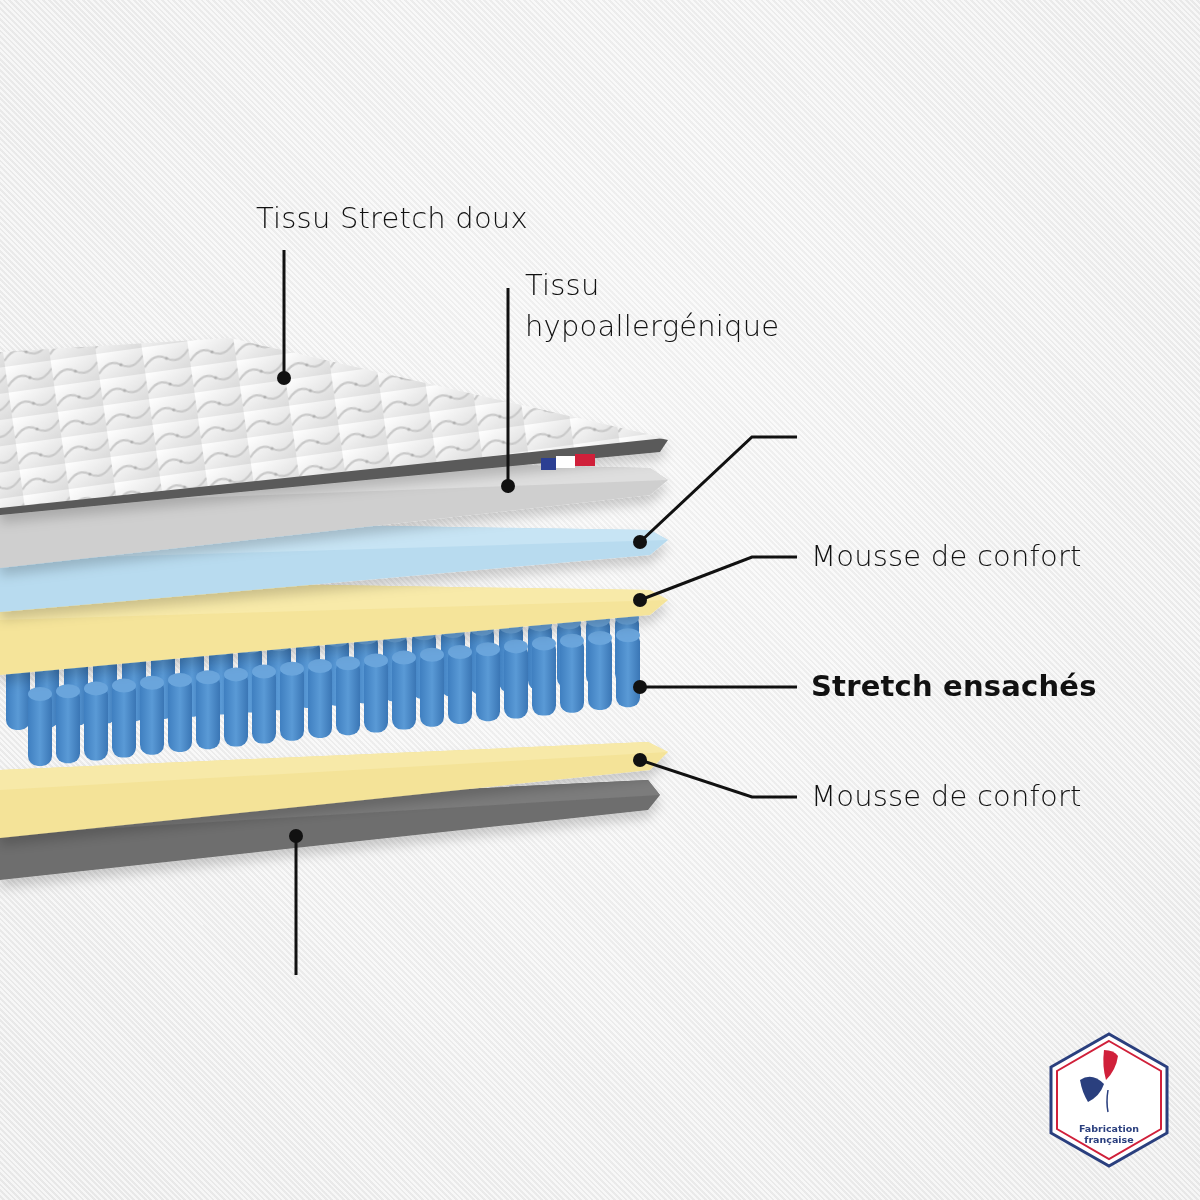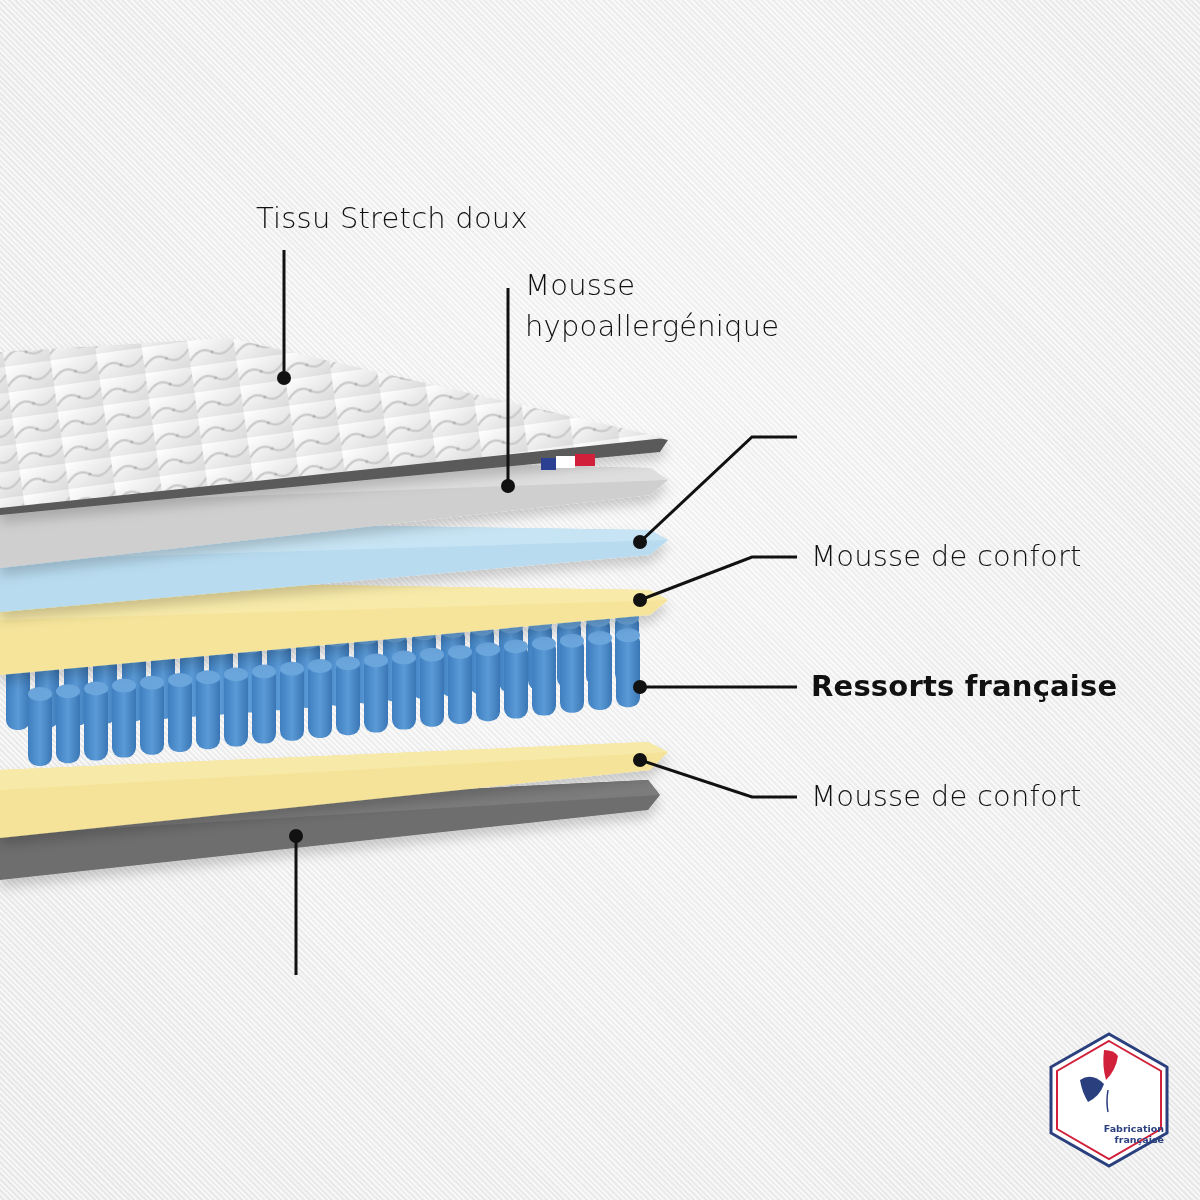--- a/index.html
+++ b/index.html
@@ -12,21 +12,21 @@
     font-family: "DejaVu Sans", sans-serif;
   }
   #diagram { position: absolute; left: 0; top: 0; width: 1186px; height: 1200px; }
   .label {
     position: absolute; color: #111; font-size: 29px; line-height: 40px;
     font-family: "DejaVu Sans", sans-serif; font-weight: 300; letter-spacing: 0.2px;
     white-space: nowrap;
   }
   .label.bold { font-weight: 700; }
   .badge-text {
-    position: absolute; left: 1054px; top: 1123px; width: 110px; text-align: right;
+    position: absolute; left: 1054px; top: 1123px; width: 110px; text-align: center;
     font-size: 9.5px; font-weight: 700; color: #2a3f7e; font-family: "DejaVu Sans", sans-serif;
   }
 </style>
 </head>
 <body>
 
 <div id="diagram">
   <svg width="1200" height="1200" viewBox="0 0 1200 1200">
     <defs>
       <linearGradient id="gTop" x1="0" y1="0" x2="1" y2="1">
@@ -287,20 +287,20 @@
     <g>
       <polygon points="1109,1034 1167,1067 1167,1133 1109,1166 1051,1133 1051,1067" fill="#fff" stroke="#2a3f7e" stroke-width="3"></polygon>
       <polygon points="1109,1041 1161,1071 1161,1129 1109,1159 1057,1129 1057,1071" fill="none" stroke="#d0203a" stroke-width="2"></polygon>
       <path d="M1080,1080 q12,-8 24,4 q-4,12 -16,18 q-6,-10 -8,-22z" fill="#2a3f7e"></path>
       <path d="M1104,1050 q10,0 14,6 q-2,14 -12,24 q-4,-14 -2,-30z" fill="#d0203a"></path>
       <path d="M1108,1090 q-2,12 0,22" stroke="#2a3f7e" stroke-width="1.5" fill="none"></path>
     </g>
   </svg>
 
   <div class="label" style="left:256px; top:198px;">Tissu Stretch doux</div>
-  <div class="label" style="left:525px; top:265px;">Mousse</div>
+  <div class="label" style="left:525px; top:265px;">Tissu</div>
   <div class="label" style="left:525px; top:306px;text-align:center;">hypoallergénique</div>
   <div class="label" style="left:811px; top:536px;">Mousse de confort</div>
-  <div class="label bold" style="left:811px; top:666px;">Ressorts française</div>
+  <div class="label bold" style="left:811px; top:666px;">Stretch ensachés</div>
   <div class="label" style="left:811px; top:776px;">Mousse de confort</div>
 
   <div class="badge-text">Fabrication française</div>
 </div>
 
 </body></html>

